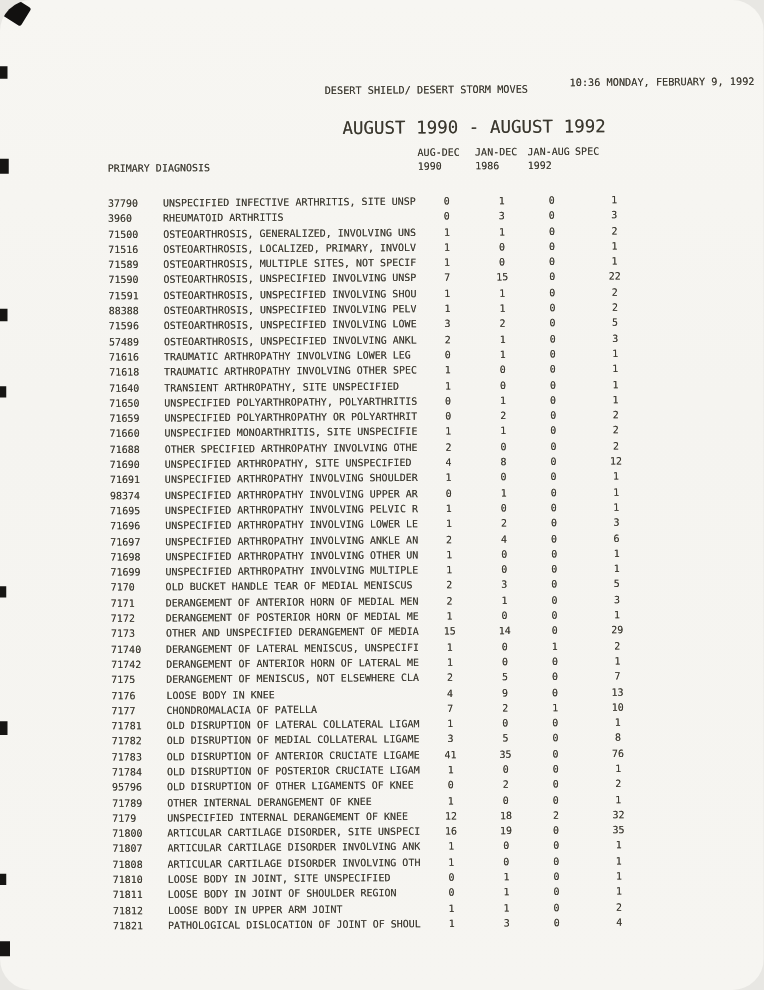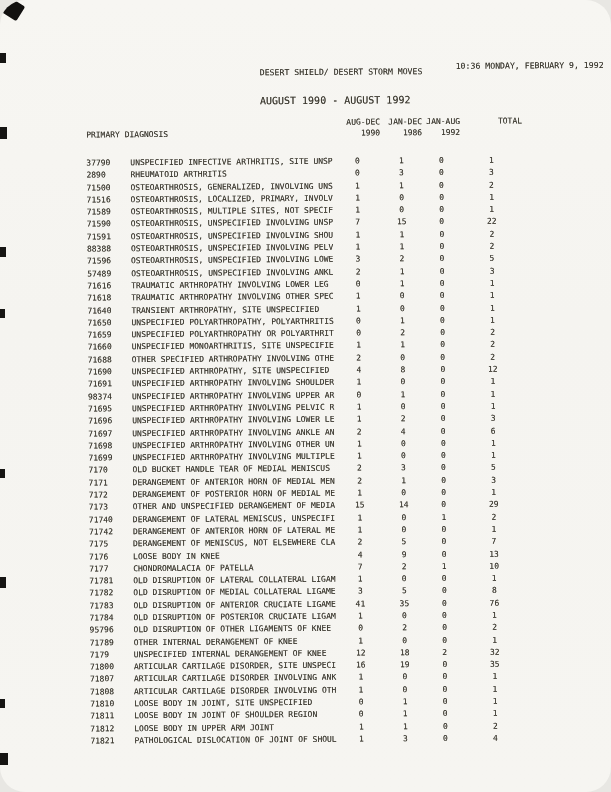--- a/index.html
+++ b/index.html
@@ -18,30 +18,30 @@
     border-radius:25px;
   }
   .scan {
     position:absolute; inset:0;
     transform:rotate(-0.4deg);
     transform-origin:300px 400px;
     text-shadow:0 0 0.5px rgba(40,38,30,0.55);
   }
   .timestamp { position:absolute; left:458px; top:62px; font-size:8.2px; white-space:nowrap; }
   .title     { position:absolute; left:262px; top:67px; font-size:8.2px; white-space:nowrap; }
-  .subtitle  { position:absolute; left:262px; top:95px; font-size:10px; white-space:nowrap; }
+  .subtitle  { position:absolute; left:276px; top:95px; font-size:14px; white-space:nowrap; }
 
   .hgrid {
     position:absolute; left:88px; top:118px; width:436px;
     display:grid;
     grid-template-columns:44px 204px 46px 42px 38px 62px;
     font-size:8px; line-height:10.5px; white-space:nowrap;
   }
   .primary-h { grid-column:1 / 3; align-self:end; }
-  .num-h { text-align:right; }
+  .num-h { text-align:left; }
   .num-h div { height:10.5px; }
 
   .rows {
     position:absolute; left:88px; top:156px; width:436px;
     font-size:8px;
   }
   .trow {
     display:grid;
     grid-template-columns:44px 204px 46px 42px 38px 62px;
     height:12.3px; line-height:12.3px;
@@ -86,36 +86,36 @@
       </div>
       <div class="num-h">
         <div>JAN-DEC</div>
         <div>1986</div>
       </div>
       <div class="num-h">
         <div>JAN-AUG</div>
         <div>1992</div>
       </div>
       <div class="num-h">
-        <div>TOTAL</div>
+        <div>SPEC</div>
         <div></div>
       </div>
     </div>
 
     <div class="rows">
         <div class="trow">
           <div class="cell code-cell">37790</div>
           <div class="cell desc-cell">UNSPECIFIED INFECTIVE ARTHRITIS, SITE UNSP</div>
           <div class="cell num-cell">0</div>
           <div class="cell num-cell">1</div>
           <div class="cell num-cell">0</div>
           <div class="cell num-cell total-cell">1</div>
         </div>
         <div class="trow">
-          <div class="cell code-cell">2890</div>
+          <div class="cell code-cell">3960</div>
           <div class="cell desc-cell">RHEUMATOID ARTHRITIS</div>
           <div class="cell num-cell">0</div>
           <div class="cell num-cell">3</div>
           <div class="cell num-cell">0</div>
           <div class="cell num-cell total-cell">3</div>
         </div>
         <div class="trow">
           <div class="cell code-cell">71500</div>
           <div class="cell desc-cell">OSTEOARTHROSIS, GENERALIZED, INVOLVING UNS</div>
           <div class="cell num-cell">1</div>

